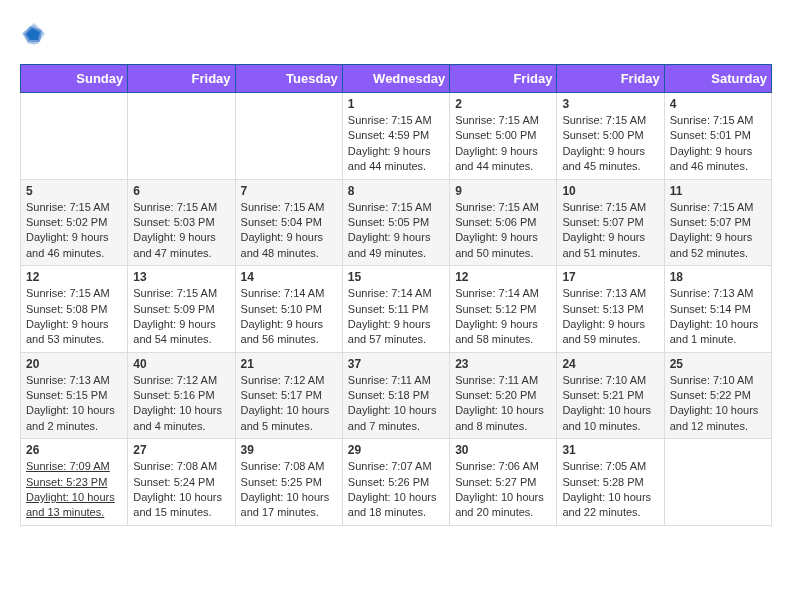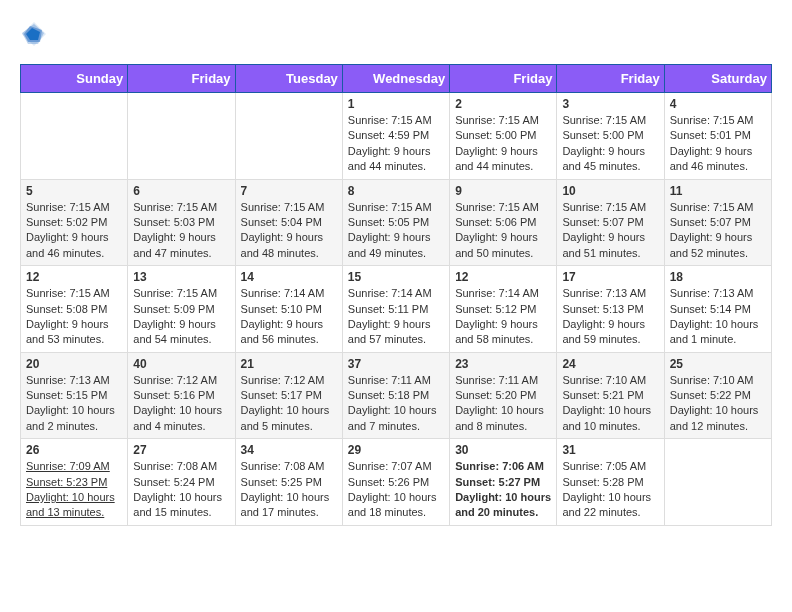--- a/index.html
+++ b/index.html
@@ -312,36 +312,36 @@
 and 13 minutes.</div>
         </td>
         <td>
           <span class="day-number">27</span>
           <div class="day-info" style="white-space: pre-line;">Sunrise: 7:08 AM
 Sunset: 5:24 PM
 Daylight: 10 hours
 and 15 minutes.</div>
         </td>
         <td>
-          <span class="day-number">34</span>
+          <span class="day-number">39</span>
           <div class="day-info" style="white-space: pre-line;">Sunrise: 7:08 AM
 Sunset: 5:25 PM
 Daylight: 10 hours
 and 17 minutes.</div>
         </td>
         <td>
           <span class="day-number">29</span>
           <div class="day-info" style="white-space: pre-line;">Sunrise: 7:07 AM
 Sunset: 5:26 PM
 Daylight: 10 hours
 and 18 minutes.</div>
         </td>
         <td>
           <span class="day-number">30</span>
-          <div class="day-info" style="white-space: pre-line; font-weight: bold;">Sunrise: 7:06 AM
+          <div class="day-info" style="white-space: pre-line;">Sunrise: 7:06 AM
 Sunset: 5:27 PM
 Daylight: 10 hours
 and 20 minutes.</div>
         </td>
         <td>
           <span class="day-number">31</span>
           <div class="day-info" style="white-space: pre-line;">Sunrise: 7:05 AM
 Sunset: 5:28 PM
 Daylight: 10 hours
 and 22 minutes.</div>

